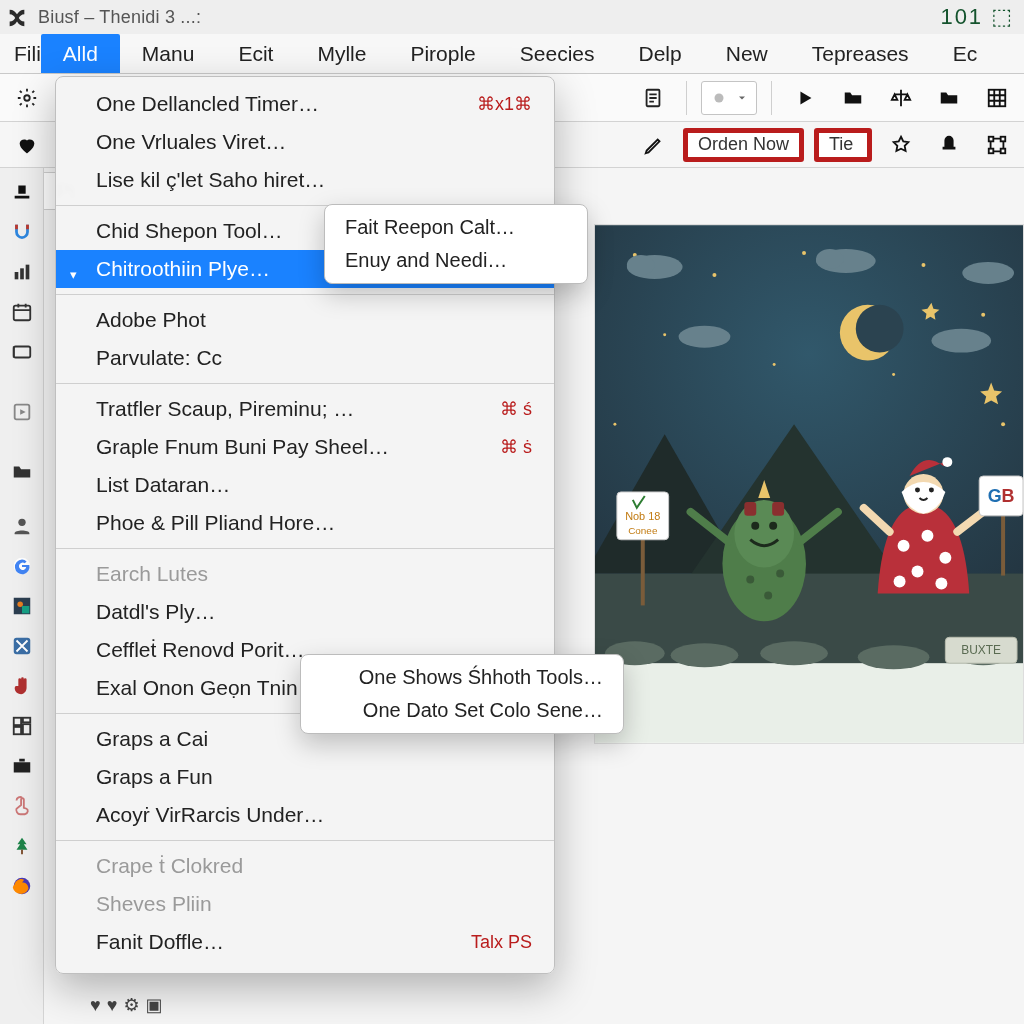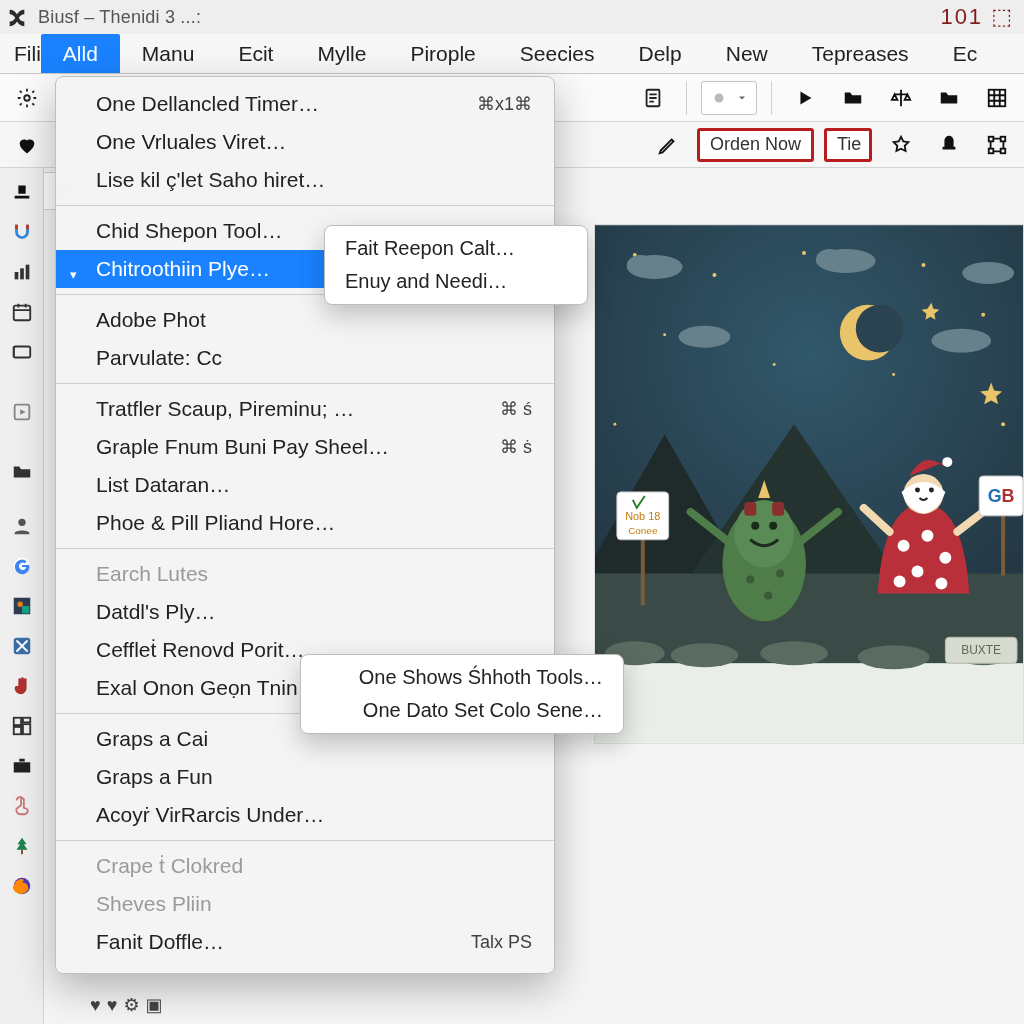--- a/index.html
+++ b/index.html
@@ -4,69 +4,69 @@
 <style>
   * { box-sizing: border-box; margin: 0; padding: 0; font-family: -apple-system, "Helvetica Neue", Arial, sans-serif; }
   html, body { width: 1024px; height: 1024px; overflow: hidden; background: #e8e8e8; }
   .root { width: 1024px; height: 1024px; display: flex; flex-direction: column; background: #f2f2f2; }
 
   
   .title-bar { height: 34px; display: flex; align-items: center; padding: 0 10px 0 6px; background: #eeeeee; color: #555; font-size: 18px; justify-content: space-between; }
   .title-bar .app-logo { width: 22px; height: 22px; margin-right: 10px; }
   .title-bar .title-text { font-weight: 500; letter-spacing: .2px; }
   .title-bar .title-spacer { flex: 1; }
-  .title-bar .title-right { color: #7f1d1d; font-size: 22px; letter-spacing: 2px; }
+  .title-bar .title-right { color: #14532d; font-size: 22px; letter-spacing: 2px; }
 
   
   .menu-bar { height: 40px; display: flex; align-items: stretch; padding-left: 6px; background: #f7f7f7; border-bottom: 1px solid #c9c9c9; font-size: 21px; color: #222; }
   .menu-bar .menu-item { padding: 6px 22px 6px 22px; display: flex; align-items: center; cursor: default; }
   .menu-bar .menu-item.first { padding-left: 8px; padding-right: 0; }
   .menu-bar .menu-item.active { background: #1a82ff; color: #fff; border-radius: 2px 2px 0 0; }
 
   
   .toolbar { height: 48px; display: flex; align-items: center; padding: 0 8px; gap: 10px; background: #fafafa; border-bottom: 1px solid #d3d3d3; }
   .tb-btn { width: 38px; height: 38px; display: flex; align-items: center; justify-content: center; border-radius: 2px; color: #222; }
   .tb-sep { width: 1px; height: 34px; background: #cfcfcf; margin: 0 4px; }
   .tb-box { height: 34px; border: 1px solid #c4c4c4; border-radius: 3px; display: flex; align-items: center; padding: 0 8px; gap: 8px; background: #fff; }
   .tb-spacer { flex: 1; }
 
   
   .toolbar2 { height: 46px; display: flex; align-items: center; padding: 0 8px; gap: 10px; background: #f6f6f6; border-bottom: 1px solid #d3d3d3; }
-  .field { height: 34px; border: 3px solid #b91c1c; border-radius: 3px; background: #fff; padding: 0 10px; display: flex; align-items: center; font-size: 18px; color: #333; }
-  .field.small { width: 48px; }
+  .field { height: 34px; border: 5px solid #b91c1c; border-radius: 3px; background: #fff; padding: 0 10px; display: flex; align-items: center; font-size: 18px; color: #333; }
+  .field.small { width: 58px; }
 
   
   .body { flex: 1; display: flex; min-height: 0; }
   .side-rail { width: 44px; background: #efefef; border-right: 1px solid #d4d4d4; display: flex; flex-direction: column; align-items: center; padding-top: 6px; gap: 4px; }
   .rail-icon { width: 36px; height: 36px; display: flex; align-items: center; justify-content: center; color: #333; border-radius: 3px; }
   .rail-icon svg { width: 22px; height: 22px; }
   .main { flex: 1; position: relative; background: #f5f5f5; }
 
   
   .panel-tab { position: absolute; left: 0; top: 4px; height: 38px; width: 44px; background: #fff; border: 1px solid #cfcfcf; border-left: none; display: flex; align-items: center; justify-content: center; font-size: 21px; color: #555; }
 
   
   .canvas-wrap { position: absolute; right: 0; top: 56px; width: 430px; height: 520px; background: #fff; border: 1px solid #ddd; overflow: hidden; }
   .canvas-wrap svg { width: 100%; height: 100%; display: block; }
 
   
   .popup { position: absolute; left: 55px; top: 76px; width: 500px; background: rgba(244,244,244,0.97); border: 1px solid #bfbfbf; border-radius: 8px; box-shadow: 0 14px 40px rgba(0,0,0,.28); padding: 8px 0 12px 0; font-size: 21px; color: #222; backdrop-filter: blur(2px); }
   .popup .mi { padding: 4px 22px 4px 40px; display: flex; align-items: center; line-height: 30px; position: relative; }
   .popup .mi.disabled { color: #9a9a9a; }
-  .popup .mi .kb { margin-left: auto; color: #404040; font-size: 18px; }
+  .popup .mi .kb { margin-left: auto; color: #b91c1c; font-size: 18px; }
   .popup .mi.sel { background: #1a82ff; color: #fff; }
   .popup .mi.sel .arrow { color: #fff; }
   .popup .mi .arrow { margin-left: auto; font-size: 16px; }
   .popup .mi .caret { position: absolute; left: 14px; top: 10px; color: #fff; font-size: 13px; }
   .popup hr { border: none; border-top: 1px solid #cfcfcf; margin: 6px 0; }
 
   
   .submenu { position: absolute; background: #fff; border: 1px solid #bcbcbc; border-radius: 8px; box-shadow: 0 10px 26px rgba(0,0,0,.22); padding: 6px 0; font-size: 20px; color: #222; }
   .submenu .smi { padding: 5px 20px 5px 20px; white-space: nowrap; }
-  .sub1 { left: 324px; top: 204px; width: 264px; margin-top: 21px; }
+  .sub1 { left: 324px; top: 204px; width: 264px; }
   .sub2 { left: 300px; top: 654px; width: 324px; text-align: right; }
 
   
   .strip { position: absolute; left: 46px; bottom: 6px; height: 26px; display: flex; align-items: center; gap: 6px; color: #444; }
   .strip span { font-size: 18px; }
 
   
   .tb-btn svg, .toolbar2 svg { width: 22px; height: 22px; }
 </style>
 </head>

